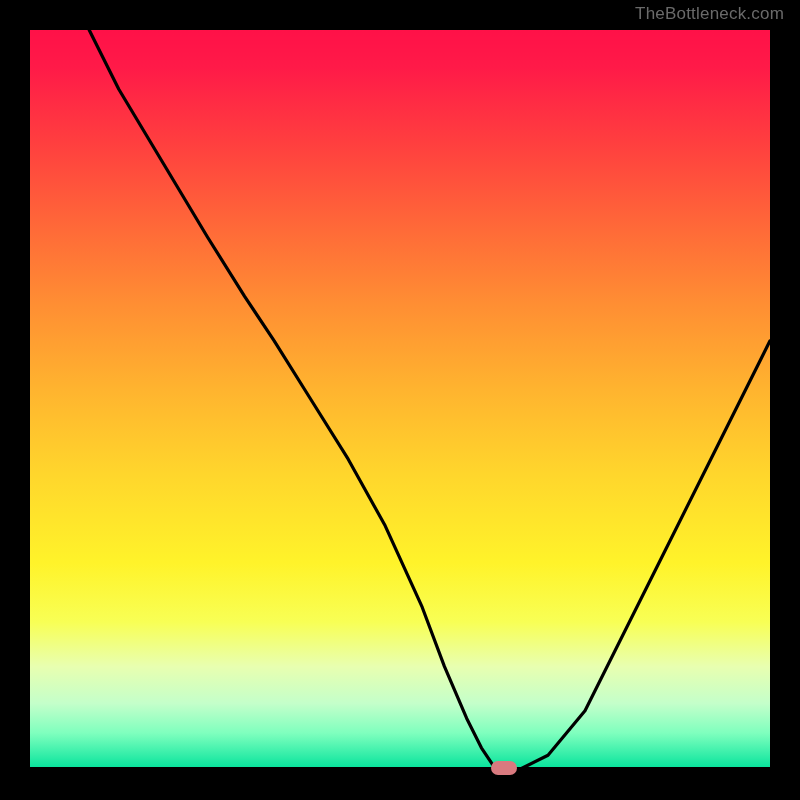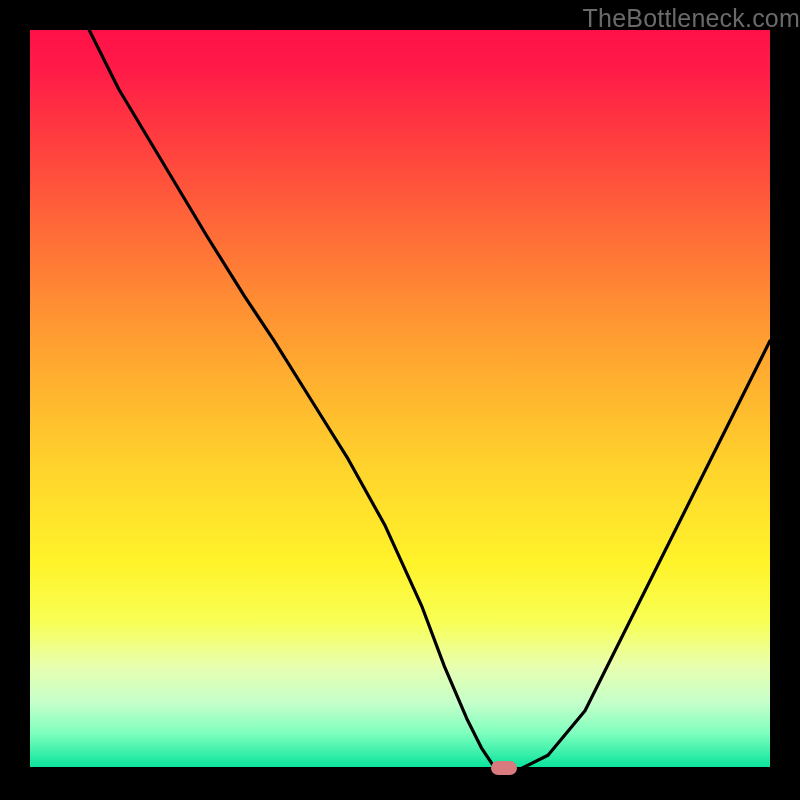--- a/index.html
+++ b/index.html
@@ -7,23 +7,23 @@
     width: 800px;
     height: 800px;
     background: #000;
     position: relative;
     font-family: Arial, Helvetica, sans-serif;
     overflow: hidden;
   }
   .watermark {
     position: absolute;
     top: 4px;
-    right: 0;
+    right: 16px;
     color: #6a6a6a;
-    font-size: 25px;
+    font-size: 17px;
     font-weight: 500;
     letter-spacing: 0.2px;
     z-index: 10;
   }
   .plot-wrap {
     position: absolute;
     left: 30px;
     top: 30px;
     width: 740px;
     height: 740px;

